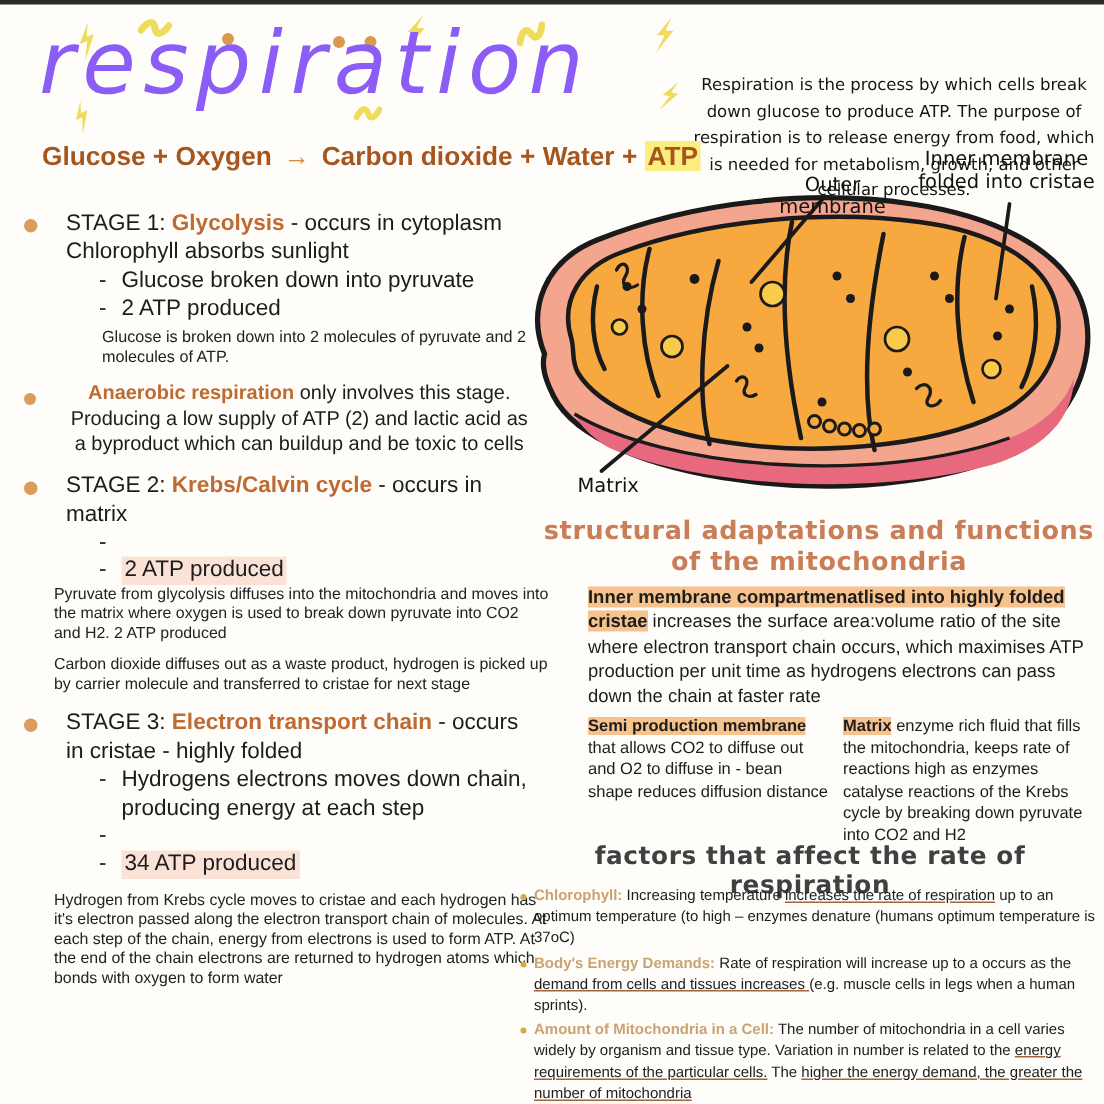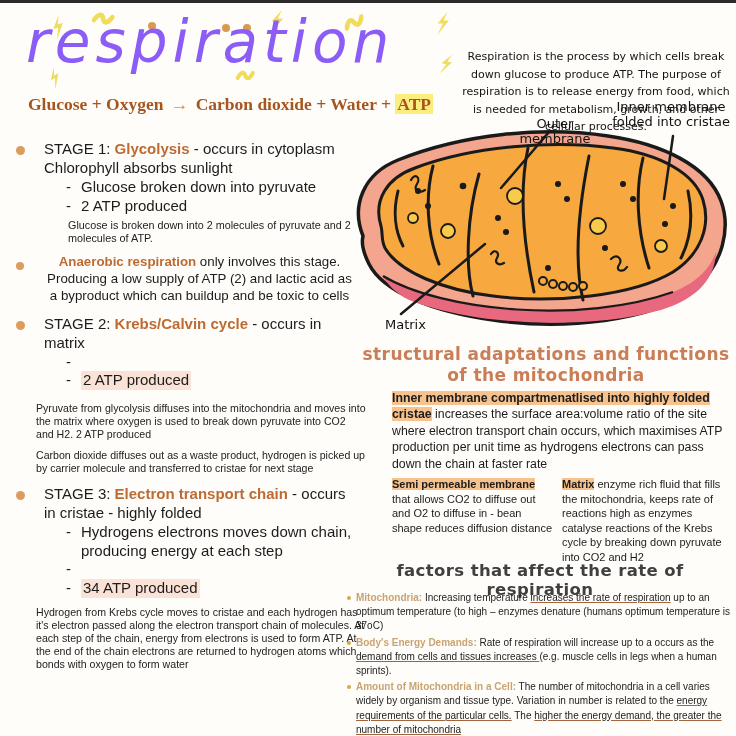--- a/index.html
+++ b/index.html
@@ -20,21 +20,21 @@
   
   .intro{
     position:absolute;left:460px;top:16px;width:272px;
     font-size:11px;line-height:1.6;text-align:center;color:#141414;
     font-family:"DejaVu Sans",sans-serif;
     margin-top:32px;
   }
   
   .equation{
     position:absolute;left:28px;top:94px;width:480px;
-    font-size:17.5px;font-weight:bold;color:#A6551E;white-space:nowrap;font-family:Liberation Serif, serif;
+    font-size:17.5px;font-weight:bold;color:#A6551E;white-space:nowrap;
   }
   .equation .arrow{color:#DD8A3C;padding:0 3px;}
   .hl-yellow{background:#FBEE7E;padding:0 2px;}
   
   .leftcol{position:absolute;left:16px;top:140px;width:340px;}
   .stage{display:flex;gap:19px;}
   .sdot{width:9px;height:9px;border-radius:50%;background:#DC9C5C;margin-top:6px;flex:none;}
   .sdot.small{width:8px;height:8px;}
   .stage-body{font-size:15px;line-height:1.26;flex:1;}
   .kw{color:#BE6B33;font-weight:bold;}
@@ -63,21 +63,21 @@
   .factors-heading{
     position:absolute;left:345px;top:561px;width:390px;text-align:center;
     font-size:16.5px;font-weight:bold;color:#404040;letter-spacing:.4px;
     font-family:"DejaVu Sans",sans-serif;
   }
   .factors{position:absolute;left:347px;top:589px;width:388px;font-size:10px;line-height:1.42;}
   .factor{display:flex;gap:5px;margin-top:2px;}
   .fdot{width:4px;height:4px;border-radius:50%;background:#D9A847;margin-top:5px;flex:none;}
   .lead{color:#C9A472;font-weight:bold;}
   .u{text-decoration:underline;text-decoration-color:#A3643C;text-decoration-thickness:1px;} .mb8{margin-bottom:8px;} .mb10{margin-bottom:10px;}
-  .mt8{margin-top:8px;} .mt10{margin-top:10px;} .mt12{margin-top:12px;}
+  .mt8{margin-top:8px;} .mt10{margin-top:10px;} .mt12{margin-top:0;}
 </style>
 </head>
 <body>
 
 <div class="topbar"></div>
 
 <div class="doodle" style="left:50px;top:14px;transform:rotate(-8deg)"><svg width="17" height="27" viewBox="0 0 16 26">
       <path d="M10 1 L3 14 L8 13 L5 25 L13 9 L8 10 Z" fill="#EFDC5C"></path>
     </svg></div>
 <div class="doodle" style="left:92px;top:10px;transform:rotate(18deg)"><svg width="21" height="17" viewBox="0 0 20 16">
@@ -258,34 +258,34 @@
 <div class="diagram-label" style="left:385px;top:317px">Matrix</div>
 
 <div class="structural-heading">structural adaptations and functions of the mitochondria</div>
 
 <div class="inner-para">
   <span class="hl-peach">Inner membrane compartmenatlised into highly folded cristae</span><span> increases the surface area:volume ratio of the site where electron transport chain occurs, which maximises ATP production per unit time as hydrogens electrons can pass down the chain at faster rate</span>
 </div>
 
 <div class="two-col">
   <div class="mini-col c1">
-    <span class="hl-peach">Semi permeable membrane</span><span> that allows CO2 to diffuse out and O2 to diffuse in - bean shape reduces diffusion distance</span>
+    <span class="hl-peach">Semi production membrane</span><span> that allows CO2 to diffuse out and O2 to diffuse in - bean shape reduces diffusion distance</span>
   </div>
   <div class="mini-col c2">
     <span class="hl-peach">Matrix</span><span> enzyme rich fluid that fills the mitochondria, keeps rate of reactions high as enzymes catalyse reactions of the Krebs cycle by breaking down pyruvate into CO2 and H2</span>
   </div>
 </div>
 
 <div class="factors-heading">factors that affect the rate of respiration</div>
 
 <div class="factors">
   <div class="factor">
     <span class="fdot"></span>
     <div>
-      <span class="lead">Mitochondria:</span><span> Increasing temperature </span><span class="u">increases the rate of respiration</span><span> up to an optimum temperature (to high – enzymes denature (humans optimum temperature is 37oC)</span>
+      <span class="lead">Chlorophyll:</span><span> Increasing temperature </span><span class="u">increases the rate of respiration</span><span> up to an optimum temperature (to high – enzymes denature (humans optimum temperature is 37oC)</span>
     </div>
   </div>
   <div class="factor">
     <span class="fdot"></span>
     <div>
       <span class="lead">Body's Energy Demands:</span><span> Rate of respiration will increase up to a occurs as the </span><span class="u">demand from cells and tissues increases </span><span>(e.g. muscle cells in legs when a human sprints).</span>
     </div>
   </div>
   <div class="factor">
     <span class="fdot"></span>

